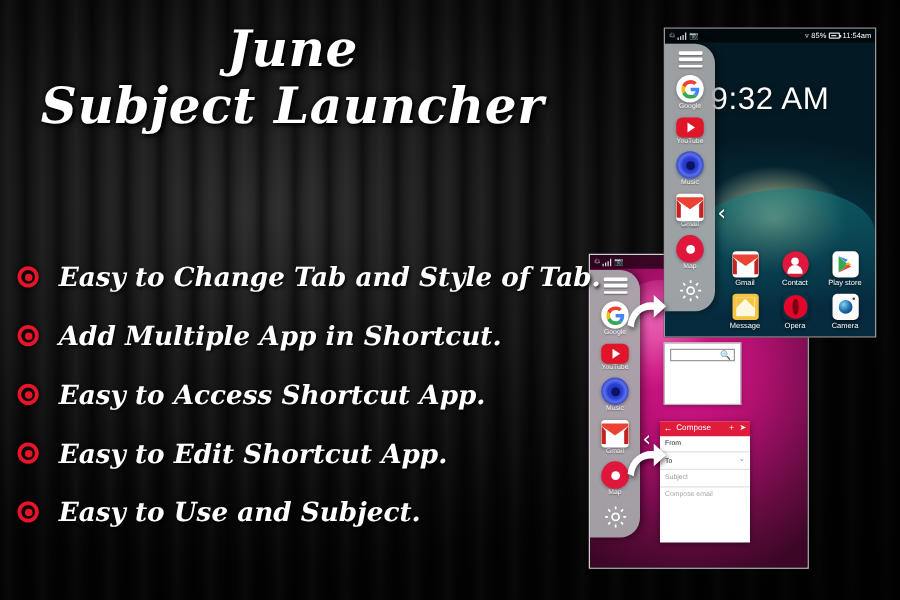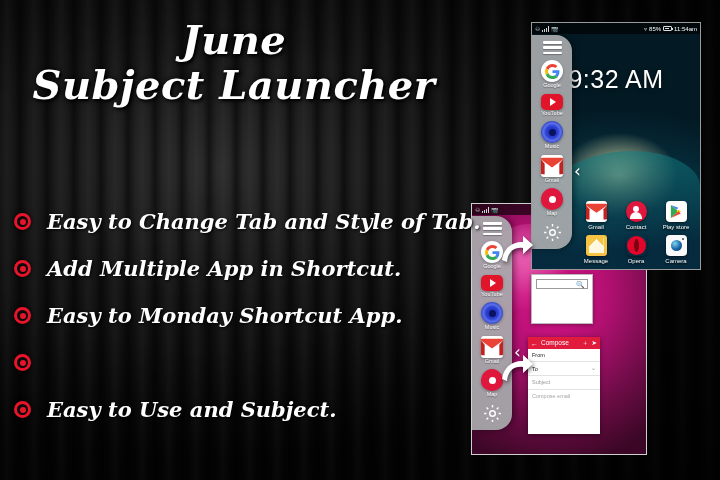--- a/index.html
+++ b/index.html
@@ -247,24 +247,25 @@
   <div class="feat">
     <span class="dot"></span>
     <span class="feat-label">Easy to Change Tab and Style of Tab.</span>
   </div>
   <div class="feat">
     <span class="dot"></span>
     <span class="feat-label">Add Multiple App in Shortcut.</span>
   </div>
   <div class="feat">
     <span class="dot"></span>
-    <span class="feat-label">Easy to Monday Shortcut App.</span>
+    <span class="feat-label">Easy to Access Shortcut App.</span>
   </div>
   <div class="feat">
     <span class="dot"></span>
+    <span class="feat-label">Easy to Edit Shortcut App.</span>
   </div>
   <div class="feat">
     <span class="dot"></span>
     <span class="feat-label">Easy to Use and Subject.</span>
   </div>
 </div>
 
 <div class="phone" id="phone-bot">
   <div id="wall-bot"></div>
 

